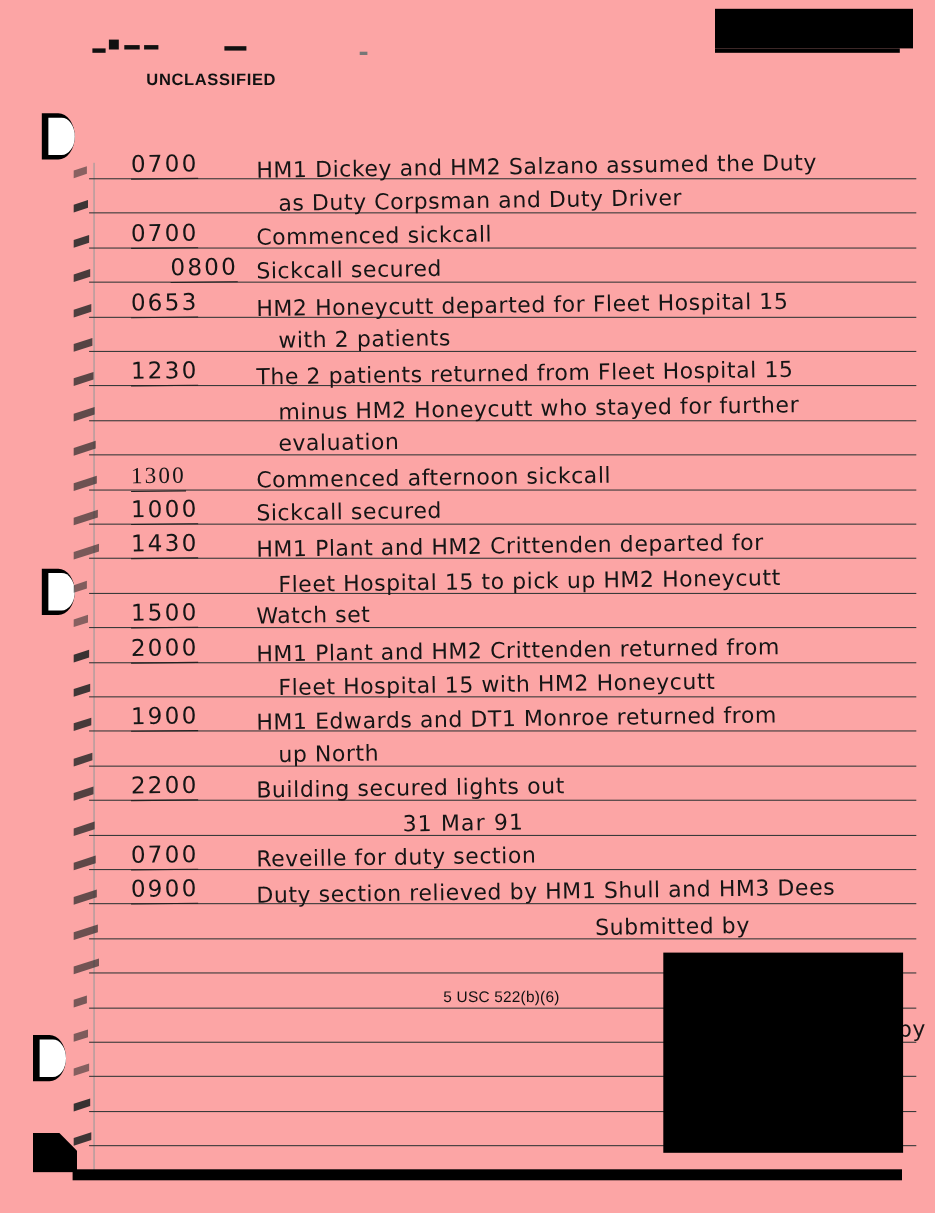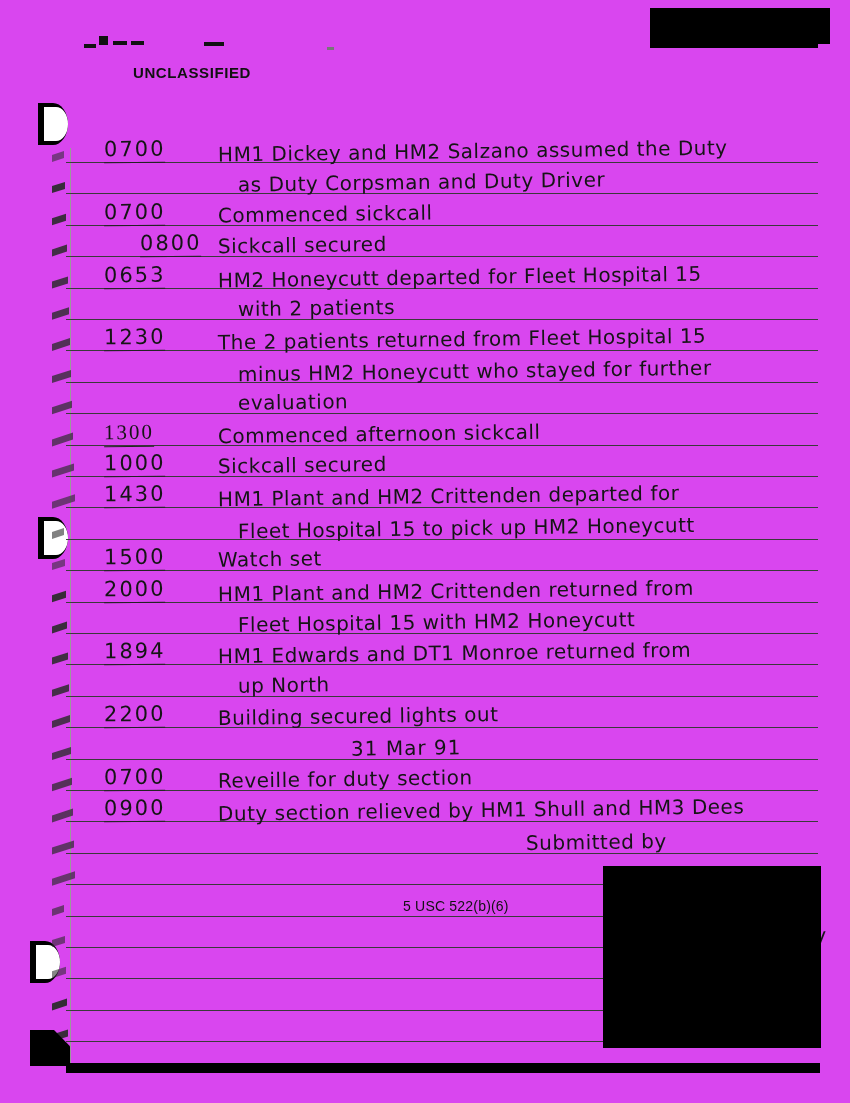--- a/index.html
+++ b/index.html
@@ -7,21 +7,21 @@
     padding: 0;
     background: #ffffff;
   }
   body {
     font-family: "Liberation Sans", sans-serif;
   }
   #page {
     position: relative;
     width: 850px;
     height: 1103px;
-    background: #d946ef;
+    background: #fca5a5;
     overflow: hidden;
   }
 
   
   .redaction {
     position: absolute;
     background: #000000;
   }
   #redaction-top {
     left: 650px;
@@ -85,21 +85,21 @@
     background: #ffffff;
     border-radius: 0 50% 50% 0 / 0 50% 50% 0;
   }
   #hole-1 { left: 38px; top: 103px; }
   #hole-2 { left: 38px; top: 517px; }
   #hole-3 { left: 30px; top: 941px; }
 
   
   #ledger {
     position: absolute;
-    left: 66px;
+    left: 81px;
     top: 148px;
     width: 752px;
     height: 920px;
   }
   .rule {
     position: absolute;
     left: 0;
     width: 752px;
     height: 1px;
     background: #3a3a3a;
@@ -284,21 +284,21 @@
         <div class="hw hw-time" style="left: 38px; top: 303px;">1000</div>
         <div class="hw hw-text" style="left: 152px; top: 305px;">Sickcall secured</div>
         <div class="hw hw-time" style="left: 38px; top: 334.4px;">1430</div>
         <div class="hw hw-text" style="left: 152px; top: 336.4px;">HM1 Plant and HM2 Crittenden departed for</div>
         <div class="hw hw-text" style="left: 172px; top: 367.8px;">Fleet Hospital 15 to pick up HM2 Honeycutt</div>
         <div class="hw hw-time" style="left: 38px; top: 397.2px;">1500</div>
         <div class="hw hw-text" style="left: 152px; top: 399.2px;">Watch set</div>
         <div class="hw hw-time" style="left: 38px; top: 428.6px;">2000</div>
         <div class="hw hw-text" style="left: 152px; top: 430.6px;">HM1 Plant and HM2 Crittenden returned from</div>
         <div class="hw hw-text" style="left: 172px; top: 462px;">Fleet Hospital 15 with HM2 Honeycutt</div>
-        <div class="hw hw-time" style="left: 38px; top: 491.4px;">1894</div>
+        <div class="hw hw-time" style="left: 38px; top: 491.4px;">1900</div>
         <div class="hw hw-text" style="left: 152px; top: 493.4px;">HM1 Edwards and DT1 Monroe returned from</div>
         <div class="hw hw-text" style="left: 172px; top: 524.8px;">up North</div>
         <div class="hw hw-time" style="left: 38px; top: 554.2px;">2200</div>
         <div class="hw hw-text" style="left: 152px; top: 556.2px;">Building secured lights out</div>
         <div class="hw hw-center" style="left: 285px; top: 587.6px;">31 Mar 91</div>
         <div class="hw hw-time" style="left: 38px; top: 617px;">0700</div>
         <div class="hw hw-text" style="left: 152px; top: 619px;">Reveille for duty section</div>
         <div class="hw hw-time" style="left: 38px; top: 648.4px;">0900</div>
         <div class="hw hw-text" style="left: 152px; top: 650.4px;">Duty section relieved by HM1 Shull and HM3 Dees</div>
         <div class="hw hw-text" style="left: 460px; top: 681.8px;">Submitted by</div>

